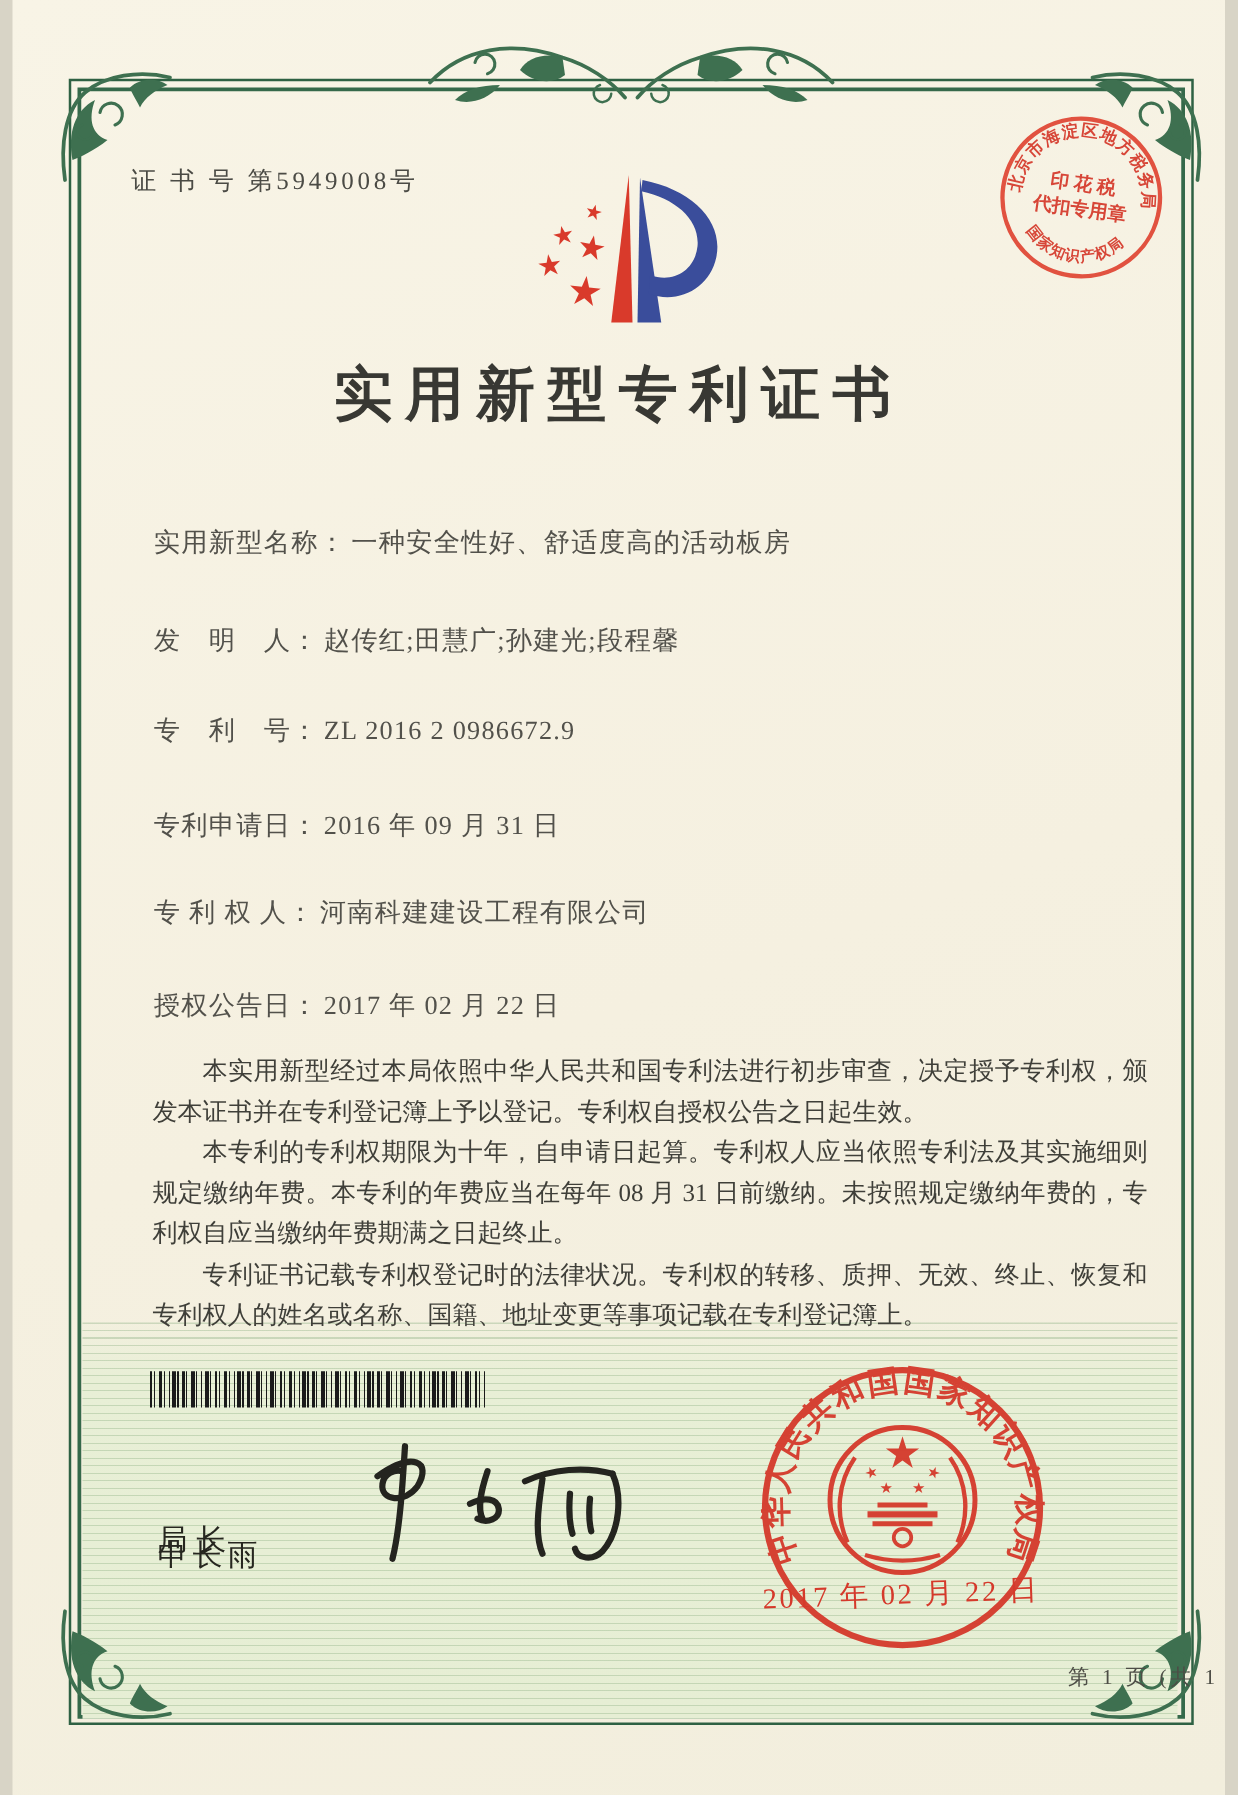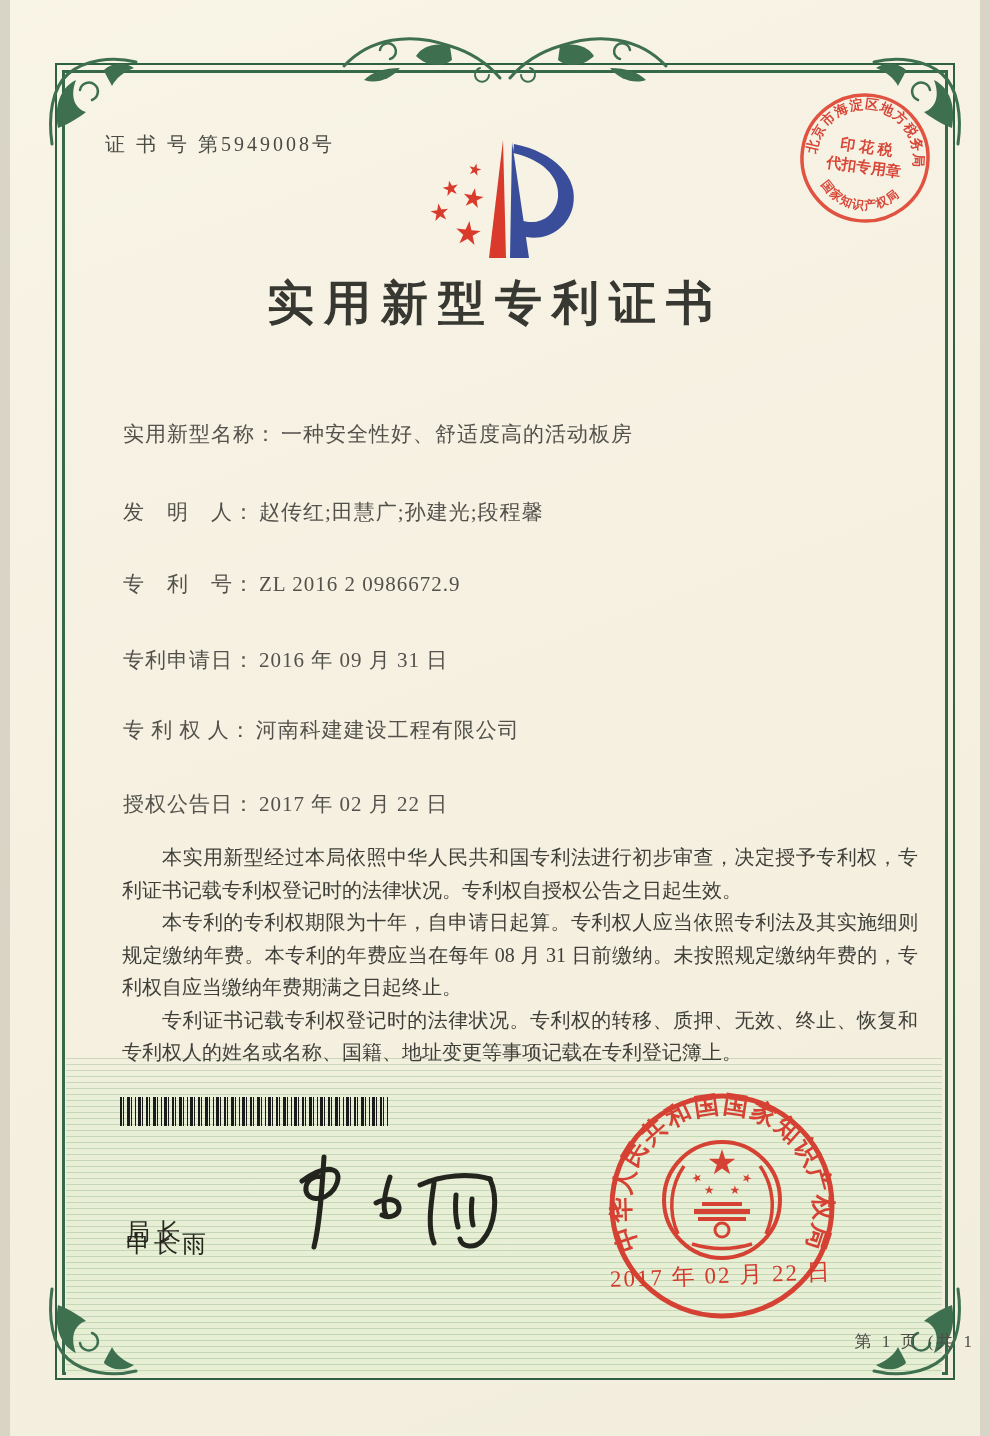--- a/index.html
+++ b/index.html
@@ -14,21 +14,21 @@
   .frame-inner{position:absolute;left:52px;top:70px;width:880px;height:1299px;border:3px solid #35694a;}
   .green-zone{
     position:absolute;left:56px;top:1058px;width:876px;height:317px;
     background:
       repeating-linear-gradient(180deg, rgba(140,175,130,.38) 0 1px, rgba(0,0,0,0) 1px 6px),
       linear-gradient(180deg, rgba(232,239,216,.15) 0, #e8efd6 45px, #e6eed4 100%);
   }
   .orn{position:absolute;color:#3e7050;}
   
   .cert-no{position:absolute;left:95px;top:131px;font-size:20px;letter-spacing:3px;color:#4b4b45;}
-  .title{position:absolute;left:0;top:272px;width:100%;text-align:center;
+  .title{position:absolute;left:0;top:284px;width:100%;text-align:center;
          font-size:47px;font-weight:700;letter-spacing:10px;color:#383833;}
   .frow{position:absolute;left:113px;font-size:21px;color:#52514b;letter-spacing:1px;white-space:nowrap;}
   .frow .flabel{padding-right:4px;font-family:Liberation Serif, serif;}
   .paras{position:absolute;left:112px;top:841px;width:796px;font-size:20px;line-height:32.5px;
          color:#3f3f39;text-align:justify;}
   .paras p{margin:0;text-indent:2em;}
   .barcode{position:absolute;left:110px;top:1097px;width:268px;height:29px;
     background:
       repeating-linear-gradient(90deg,
         #1a1a1a 0 2px,  rgba(0,0,0,0) 2px 3px,
@@ -161,21 +161,21 @@
     <span class="flabel">专利申请日：</span><span class="fvalue">2016 年 09 月 31 日</span>
   </div>
   <div class="frow" style="top:716px">
     <span class="flabel">专 利 权 人：</span><span class="fvalue">河南科建建设工程有限公司</span>
   </div>
   <div class="frow" style="top:790px">
     <span class="flabel">授权公告日：</span><span class="fvalue">2017 年 02 月 22 日</span>
   </div>
 
   <div class="paras">
-    <p>本实用新型经过本局依照中华人民共和国专利法进行初步审查，决定授予专利权，专利证书记载专利权登记时的法律状况。专利权自授权公告之日起生效。</p>
+    <p>本实用新型经过本局依照中华人民共和国专利法进行初步审查，决定授予专利权，颁发本证书并在专利登记簿上予以登记。专利权自授权公告之日起生效。</p>
     <p>本专利的专利权期限为十年，自申请日起算。专利权人应当依照专利法及其实施细则规定缴纳年费。本专利的年费应当在每年 08 月 31 日前缴纳。未按照规定缴纳年费的，专利权自应当缴纳年费期满之日起终止。</p>
     <p>专利证书记载专利权登记时的法律状况。专利权的转移、质押、无效、终止、恢复和专利权人的姓名或名称、国籍、地址变更等事项记载在专利登记簿上。</p>
   </div>
 
   <div class="barcode"></div>
 
   <div class="sig-title">局长</div>
   <div class="sig-name">申长雨</div>
 
   <svg class="signature" width="250" height="115" viewBox="0 0 250 115">

